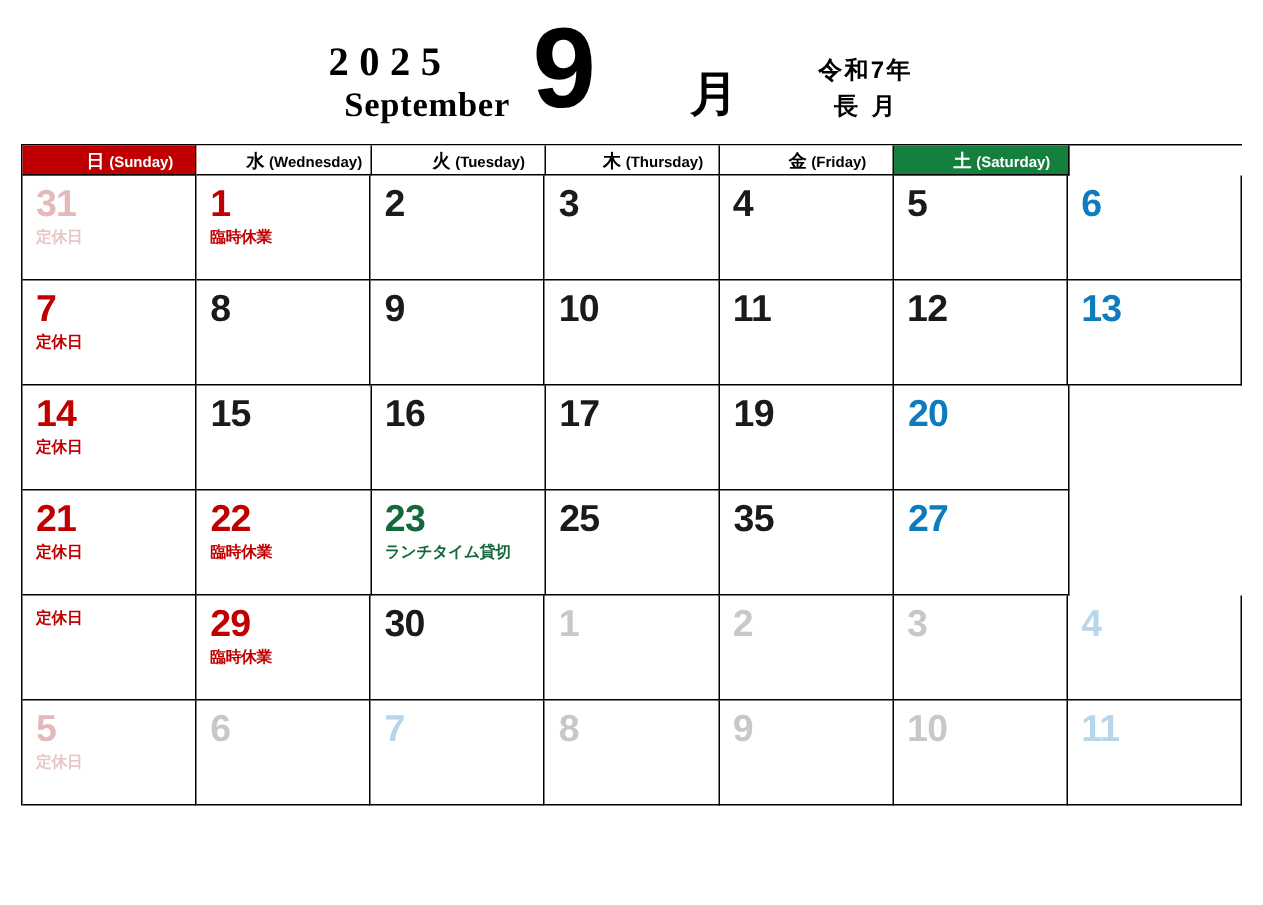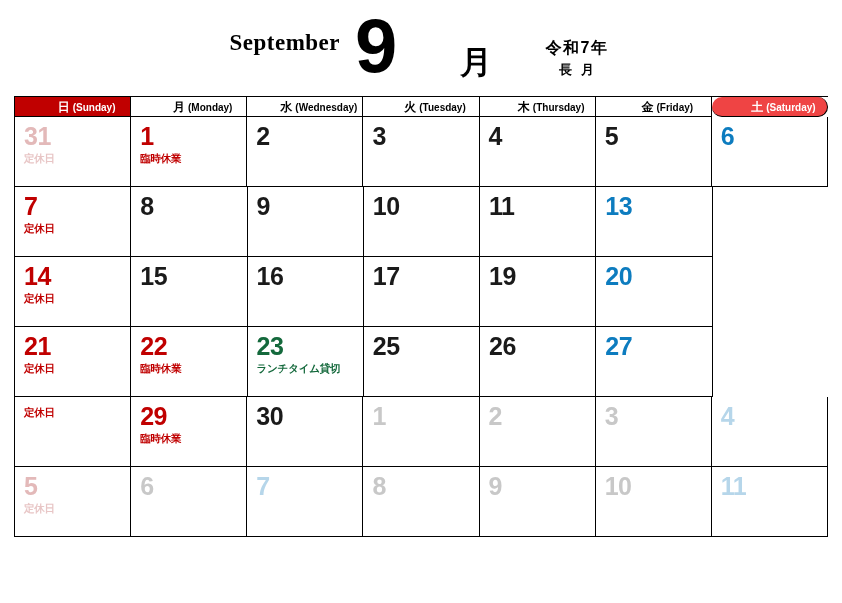--- a/index.html
+++ b/index.html
@@ -76,21 +76,21 @@
     width: 130px;
     text-align: center;
   }
   .wareki {
     font-size: 16px;
     font-weight: bold;
     letter-spacing: 1.5px;
     line-height: 1.5;
   }
   .wafuu {
-    font-size: 13px;
+    font-size: 16px;
     font-weight: bold;
     letter-spacing: 9px;
     line-height: 1.5;
     padding-left: 8px;
   }
 
   
   .calendar {
     position: absolute;
     left: 14px;
@@ -123,21 +123,21 @@
   }
   .hrow .cell .dow-kanji {
     font-size: 12px;
     font-weight: bold;
   }
   .hrow .cell .dow-en {
     font-size: 10px;
     font-weight: bold;
   }
   .h-sun { background: #c00000; }
-  .h-sat { background: #ef4444; border-radius: 10px; }
+  .h-sat { background: #15803d; }
   .h-wd  { background: #ffffff; color: #000000 !important; }
   .h-wd .dow-kanji, .h-wd .dow-en { color: #000; }
 
   
   .drow .cell {
     height: 70px;
     padding: 6px 9px 0 9px;
   }
   .daynum {
     font-size: 25px;
@@ -163,41 +163,38 @@
   .c-note-mute { color: #e8c6c6; }
   .c-note-green { color: #14693c; }
 </style>
 </head>
 <body>
 
 <div class="page">
 
   <div class="header">
     <div class="year-block">
+      <div class="year-num">2025</div>
       <div class="month-en">September</div>
     </div>
     <div class="big-month">9</div>
     <div class="big-month-kanji">月</div>
     <div class="wareki-block">
       <div class="wareki">令和7年</div>
       <div class="wafuu">長月</div>
     </div>
   </div>
 
   <div class="calendar">
     <div class="row hrow">
       <div class="cell h-sun">
         <span class="dow-kanji">日</span>
         <span class="dow-en">(Sunday)</span>
       </div>
       <div class="cell h-wd">
-        <span class="dow-kanji">月</span>
-        <span class="dow-en">(Monday)</span>
-      </div>
-      <div class="cell h-wd">
         <span class="dow-kanji">水</span>
         <span class="dow-en">(Wednesday)</span>
       </div>
       <div class="cell h-wd">
         <span class="dow-kanji">火</span>
         <span class="dow-en">(Tuesday)</span>
       </div>
       <div class="cell h-wd">
         <span class="dow-kanji">木</span>
         <span class="dow-en">(Thursday)</span>
@@ -249,20 +246,23 @@
           <div class="cell">
             <div class="daynum c-black">9</div>
           </div>
           <div class="cell">
             <div class="daynum c-black">10</div>
           </div>
           <div class="cell">
             <div class="daynum c-black">11</div>
           </div>
           <div class="cell">
+            <div class="daynum c-black">12</div>
+          </div>
+          <div class="cell">
             <div class="daynum c-blue">13</div>
           </div>
         </div>
         <div class="row drow">
           <div class="cell">
             <div class="daynum c-red">14</div>
             <div class="note c-note-red">定休日</div>
           </div>
           <div class="cell">
             <div class="daynum c-black">15</div>
@@ -290,21 +290,21 @@
             <div class="note c-note-red">臨時休業</div>
           </div>
           <div class="cell">
             <div class="daynum c-green">23</div>
             <div class="note c-note-green">ランチタイム貸切</div>
           </div>
           <div class="cell">
             <div class="daynum c-black">25</div>
           </div>
           <div class="cell">
-            <div class="daynum c-black">26</div>
+            <div class="daynum c-black">35</div>
           </div>
           <div class="cell">
             <div class="daynum c-blue">27</div>
           </div>
         </div>
         <div class="row drow">
           <div class="cell">
             <div class="note c-note-red">定休日</div>
           </div>
           <div class="cell">

